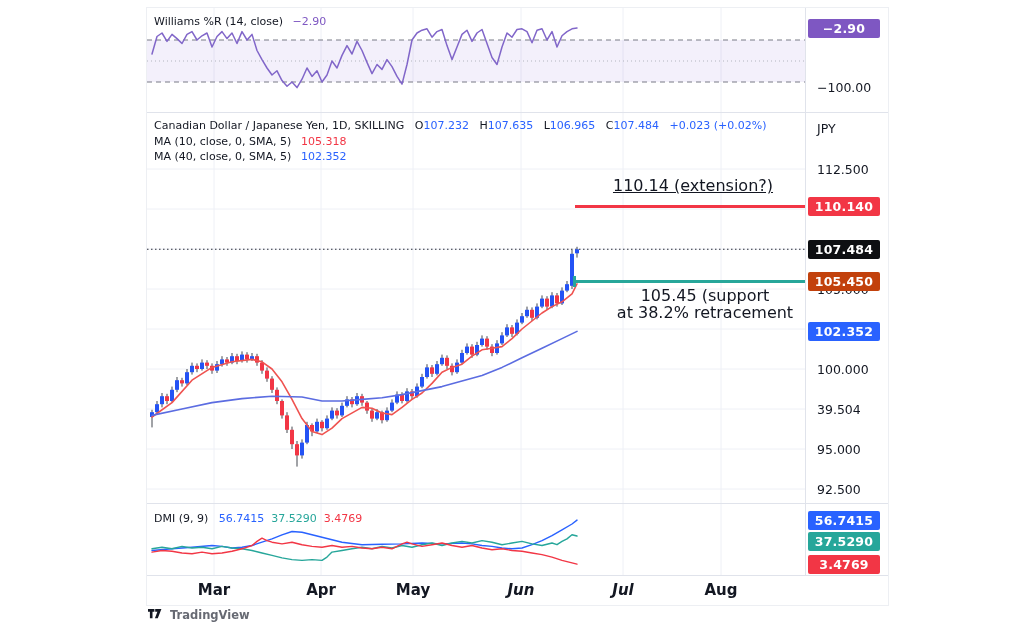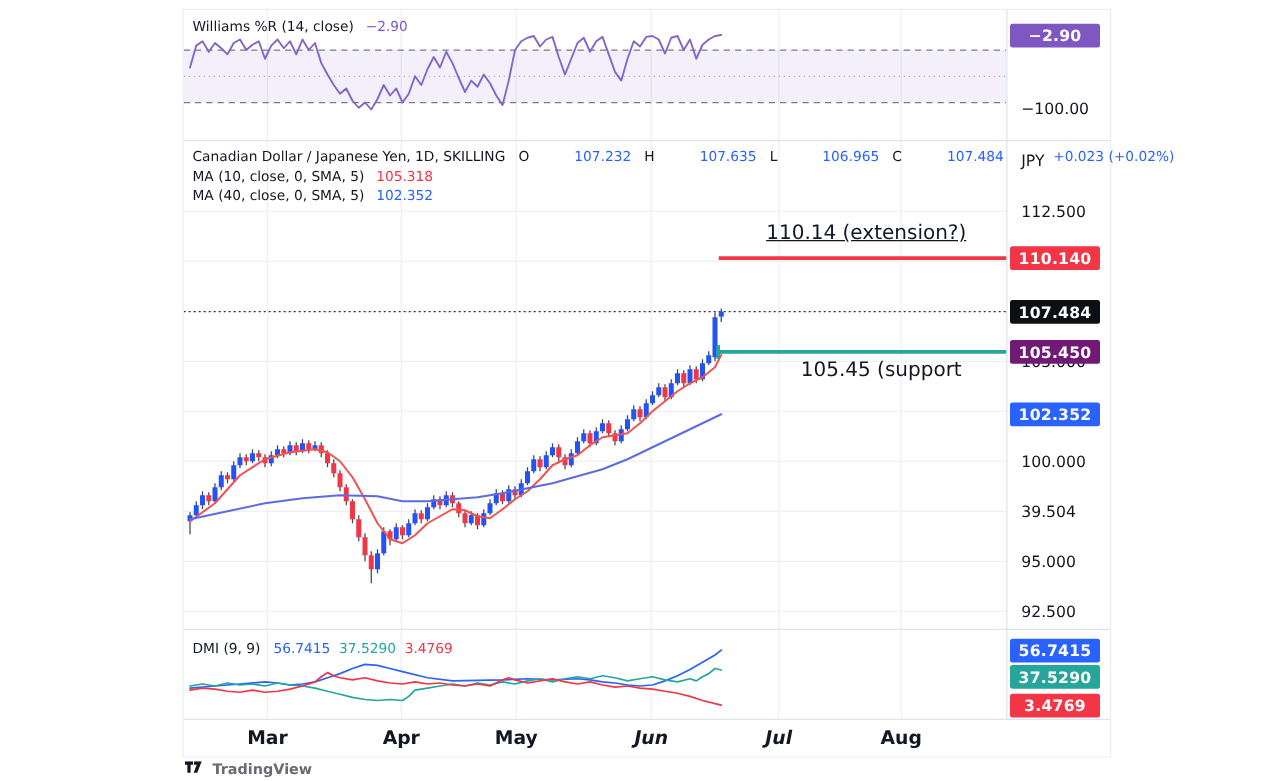--- a/index.html
+++ b/index.html
@@ -7,21 +7,21 @@
         font-family:"DejaVu Sans","Liberation Sans",sans-serif;color:#131722;}
   .chart{position:absolute;left:147px;top:8px;width:741px;height:597px;background:#fff;
          outline:1px solid #edeff3;}
   #plot{position:absolute;left:0;top:0;z-index:1;}
   .sep-h{position:absolute;left:0;width:741px;height:1px;background:#e0e3eb;z-index:2;}
   .sep-v{position:absolute;left:658px;top:0;width:1px;height:567px;background:#e0e3eb;z-index:2;}
   .legend{position:absolute;left:7px;font-size:11px;line-height:14px;color:#131722;
           white-space:nowrap;z-index:6;}
   .legend .val{margin-left:6px;}
   .lt{margin-left:7px;color:#131722;}
-  .lv{color:#2962ff;margin-left:36px;}
+  .lv{color:#2962ff;}
   .v-purple{color:#7e57c2;}
   .v-red{color:#f23645;}
   .v-blue{color:#2962ff;}
   .axlbl{position:absolute;left:670px;font-size:12.5px;color:#131722;transform:translateY(-50%);
          white-space:nowrap;z-index:3;}
   .axbadge{position:absolute;left:661px;width:72px;height:19px;border-radius:2px;color:#fff;
            font-size:12.5px;font-weight:700;display:flex;align-items:center;justify-content:center;
            z-index:4;letter-spacing:.2px;}
   .month{position:absolute;top:573px;width:64px;text-align:center;font-size:15px;font-weight:600;
          color:#131722;z-index:3;}
@@ -270,38 +270,39 @@
 
     <div class="legend" style="top:504px">
       <span>DMI (9, 9)</span>
       <span id="dmi-values"><span style="color: rgb(41, 98, 255); margin-left: 7px;">56.7415</span><span style="color: rgb(38, 166, 154); margin-left: 7px;">37.5290</span><span style="color: rgb(242, 54, 69); margin-left: 7px;">3.4769</span></span>
     </div>
 
     <div class="anno" id="anno-red">110.14 (extension?)</div>
 
     <div class="anno" id="anno-teal">
       <div>105.45 (support</div>
+      <div>at 38.2% retracement</div>
     </div>
 
     <div id="axis">
         <div class="axlbl" style="top: 161px;">112.500</div>
         <div class="axlbl" style="top: 201px;">110.000</div>
         <div class="axlbl" style="top: 241px;">107.500</div>
         <div class="axlbl" style="top: 281px;">105.000</div>
         <div class="axlbl" style="top: 321px;">102.500</div>
         <div class="axlbl" style="top: 361px;">100.000</div>
         <div class="axlbl" style="top: 401px;">39.504</div>
         <div class="axlbl" style="top: 441px;">95.000</div>
         <div class="axlbl" style="top: 481px;">92.500</div>
         <div class="axlbl" style="top: 79px;">−100.00</div>
         <div class="axlbl" style="top: 120px;">JPY</div>
         <div class="axbadge" style="top: 10.53px; background: rgb(126, 87, 194);">−2.90</div>
         <div class="axbadge" style="top: 189.26px; background: rgb(242, 54, 69);">110.140</div>
         <div class="axbadge" style="top: 231.756px; background: rgb(14, 15, 18);">107.484</div>
-        <div class="axbadge" style="top: 264.3px; background: #701a75;">105.450</div>
+        <div class="axbadge" style="top: 264.3px; background: #c2410c;">105.450</div>
         <div class="axbadge" style="top: 313.868px; background: rgb(41, 98, 255);">102.352</div>
         <div class="axbadge" style="top: 502.5px; background: rgb(41, 98, 255);">56.7415</div>
         <div class="axbadge" style="top: 523.5px; background: rgb(38, 166, 154);">37.5290</div>
         <div class="axbadge" style="top: 546.5px; background: rgb(242, 54, 69);">3.4769</div>
       </div>
     <div id="timeaxis">
         <div class="month" style="left: 35px;">Mar</div>
         <div class="month" style="left: 142px;">Apr</div>
         <div class="month" style="left: 234px;">May</div>
         <div class="month" style="left: 342px; font-style: italic;">Jun</div>

